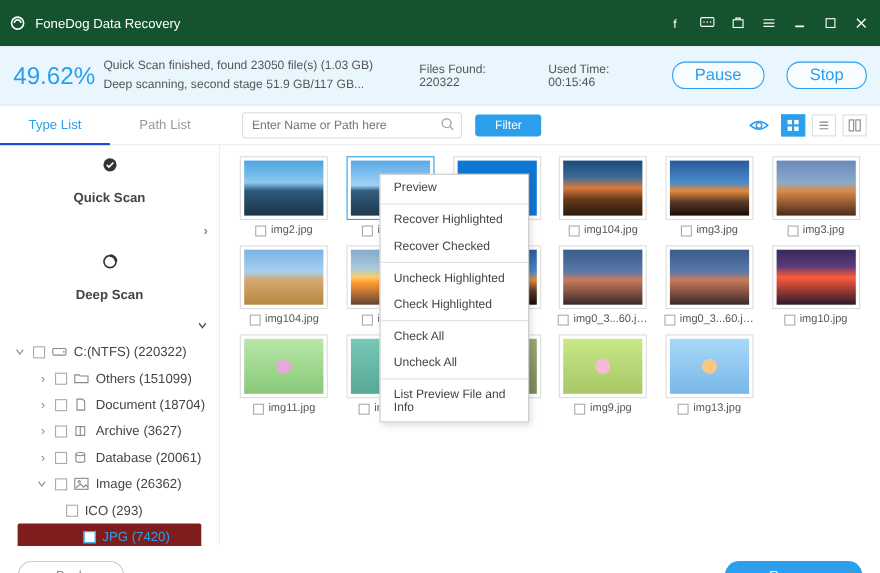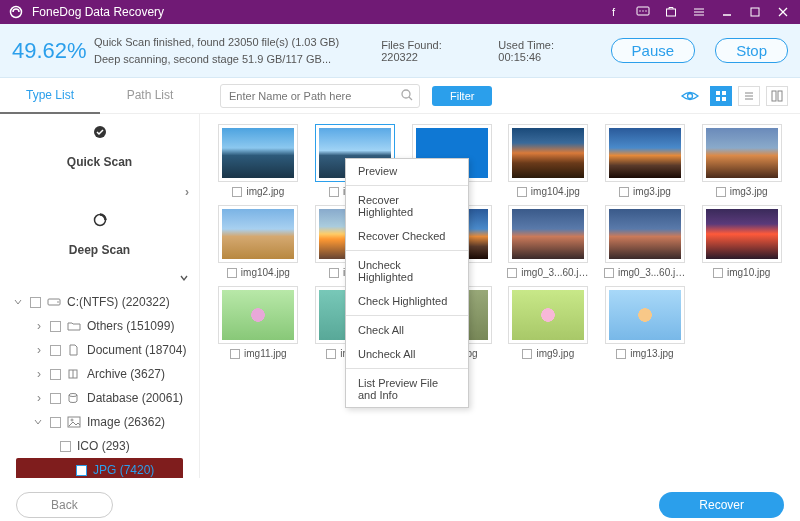--- a/index.html
+++ b/index.html
@@ -1,37 +1,37 @@
 <!DOCTYPE html>
 <html><head>
 <meta charset="utf-8">
 <style>
   * { box-sizing: border-box; margin: 0; padding: 0; font-family: "Segoe UI", Arial, sans-serif; }
   body { width: 800px; height: 521px; background: #fff; overflow: hidden; position: relative; }
 
   
-  .titlebar { height: 24px; background: #701a75; display: flex; align-items: center; color: #fff; padding: 12px 8px; font-size: 12px; }
+  .titlebar { height: 42px; background: #14532d; display: flex; align-items: center; color: #fff; padding: 12px 8px; font-size: 12px; }
   .titlebar .logo { width: 16px; height: 16px; margin-right: 8px; display:flex;align-items:center;justify-content:center;}
   .titlebar .title { flex: 1; font-size: 12px; }
   .titlebar .winicons { display: flex; gap: 10px; }
   .titlebar .winicons span { width: 18px; height: 18px; display: inline-flex; align-items: center; justify-content: center; cursor: pointer; }
 
   
   .progress-row { height: 54px; background: #eaf6fe; display: flex; align-items: center; padding: 0 12px; color: #333; gap: 12px; border-bottom: 1px solid #d7e9f5; }
   .progress-pct { color: #2b9feb; font-size: 22px; font-weight: 300; width: 70px; }
   .progress-text { font-size: 11px; color: #555; line-height: 1.5; flex: 0 0 auto; margin-right: 30px;}
   .progress-mid { display:flex; gap:30px; font-size:11px; color:#555;}
   .progress-spacer { flex: 1; }
   .round-btn { border: 1px solid #2b9feb; color: #2b9feb; background: #f7fcff; border-radius: 12px; padding: 3px 20px; font-size: 15px; cursor: pointer; }
 
   
   .toolbar { height: 36px; display: flex; align-items: center; border-bottom: 1px solid #eee; }
   .tabs { display: flex; width: 200px; }
   .tab { flex: 1; text-align: center; font-size: 12px; padding: 10px 0; color: #999; cursor: pointer; border-bottom: 2px solid transparent;}
-  .tab.active { color: #2b9feb; border-bottom: 2px solid #737373; }
+  .tab.active { color: #2b9feb; border-bottom: 2px solid #1d4ed8; }
   .search-wrap { margin-left: 20px; position: relative; }
   .search-input { width: 200px; height: 24px; border: 1px solid #ddd; border-radius: 3px; padding: 0 26px 0 8px; font-size: 11px; color: #666; }
   .search-icon { position:absolute; right:6px; top:4px; color:#aaa; }
   .filter-btn { margin-left: 12px; background: #2b9feb; color: #fff; border: none; border-radius: 3px; padding: 4px 18px; font-size: 11px; cursor: pointer; }
   .rightview { margin-left: auto; margin-right: 12px; display: flex; gap: 6px; align-items:center;}
   .view-btn { width: 22px; height: 20px; border:1px solid #ddd; display:inline-flex;align-items:center;justify-content:center; cursor:pointer; font-size:11px; color:#888;}
   .view-btn.active { background:#2b9feb; color:#fff; border-color:#2b9feb;}
   .eye-btn { color:#2b9feb; cursor:pointer; margin-right:4px;}
 
   
@@ -70,21 +70,21 @@
   .flower-teal { background: radial-gradient(circle at 50% 50%, #f8e8a8 0%, #f8e8a8 15%, transparent 16%), linear-gradient(#78c8b8, #58a898); }
   .flower-brown { background: radial-gradient(circle at 50% 50%, #f8a838 0%, #f8a838 18%, transparent 19%), linear-gradient(#98a878, #788858); }
   .flower-blue { background: radial-gradient(circle at 50% 50%, #f888a8 0%, #f888a8 15%, transparent 16%), linear-gradient(#78a8d8, #5888b8); }
   .flower-lime { background: radial-gradient(circle at 50% 50%, #f8b8d8 0%, #f8b8d8 15%, transparent 16%), linear-gradient(#c8e888, #a8c868); }
   .flower-sky { background: radial-gradient(circle at 50% 50%, #f8c888 0%, #f8c888 15%, transparent 16%), linear-gradient(#a8d8f8, #78b8e8); }
   .thumb-label { display:flex; align-items:center; gap:4px; margin-top:4px; font-size:10px; color:#555; max-width:82px;}
   .thumb-label .chk { width:10px; height:10px; border:1px solid #aaa; flex-shrink:0;}
   .thumb-label span { overflow:hidden; text-overflow:ellipsis; white-space:nowrap;}
 
   
-  .context-menu { position: absolute; left: 345px; top: 158px; width: 124px; background: #fff; border: 1px solid #ccc; box-shadow: 2px 2px 6px rgba(0,0,0,0.15); font-size: 11px; z-index: 100; }
+  .context-menu { position: absolute; left: 345px; top: 158px; width: 136px; background: #fff; border: 1px solid #ccc; box-shadow: 2px 2px 6px rgba(0,0,0,0.15); font-size: 11px; z-index: 100; }
   .context-menu .cm-item { padding: 6px 12px; cursor: pointer; color: #444;}
   .context-menu .cm-sep { height: 1px; background: #e0e0e0; margin: 2px 0; }
 
   
   .footer { height: 40px; display:flex; align-items:flex-end; padding: 0 16px; }
   .back-btn { border:1px solid #ccc; color:#888; background:#fff; border-radius: 15px; padding: 5px 34px; font-size:12px; cursor:pointer;}
   .recover-btn { margin-left:auto; background:#2b9feb; color:#fff; border:none; border-radius:15px; padding:6px 40px; font-size:12px; cursor:pointer;}
 
   svg { display:block; }
 </style>

